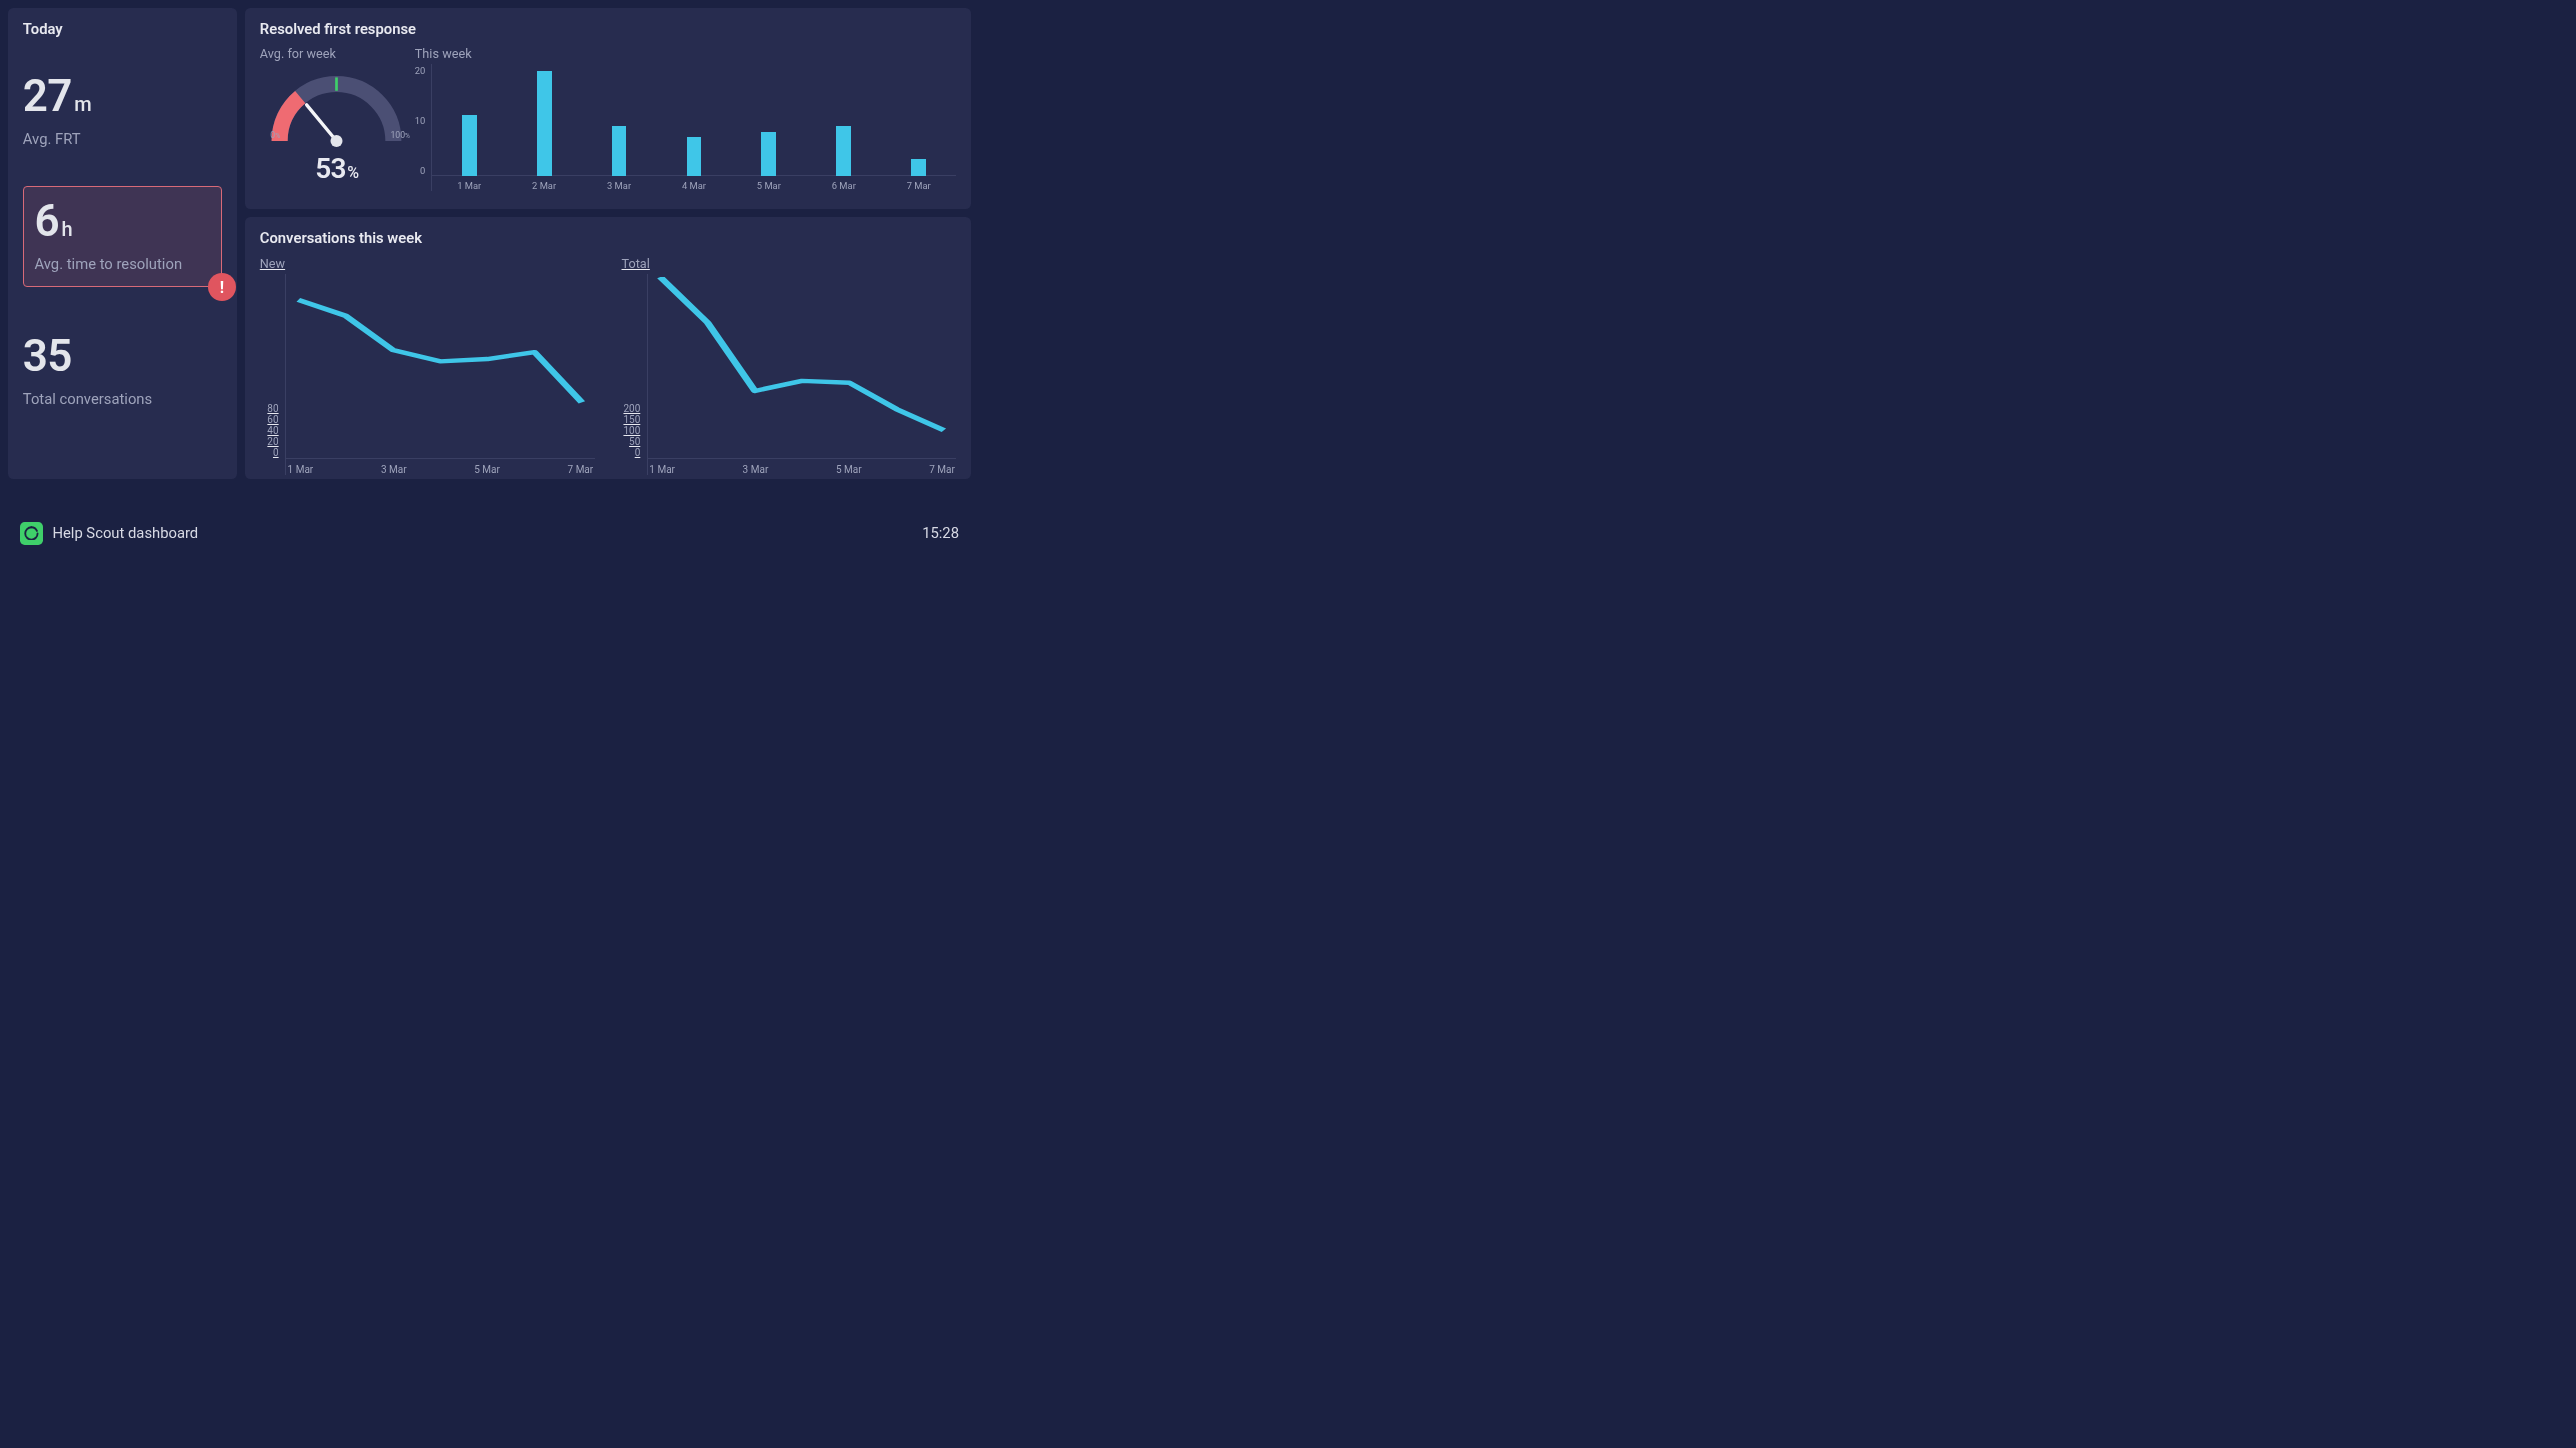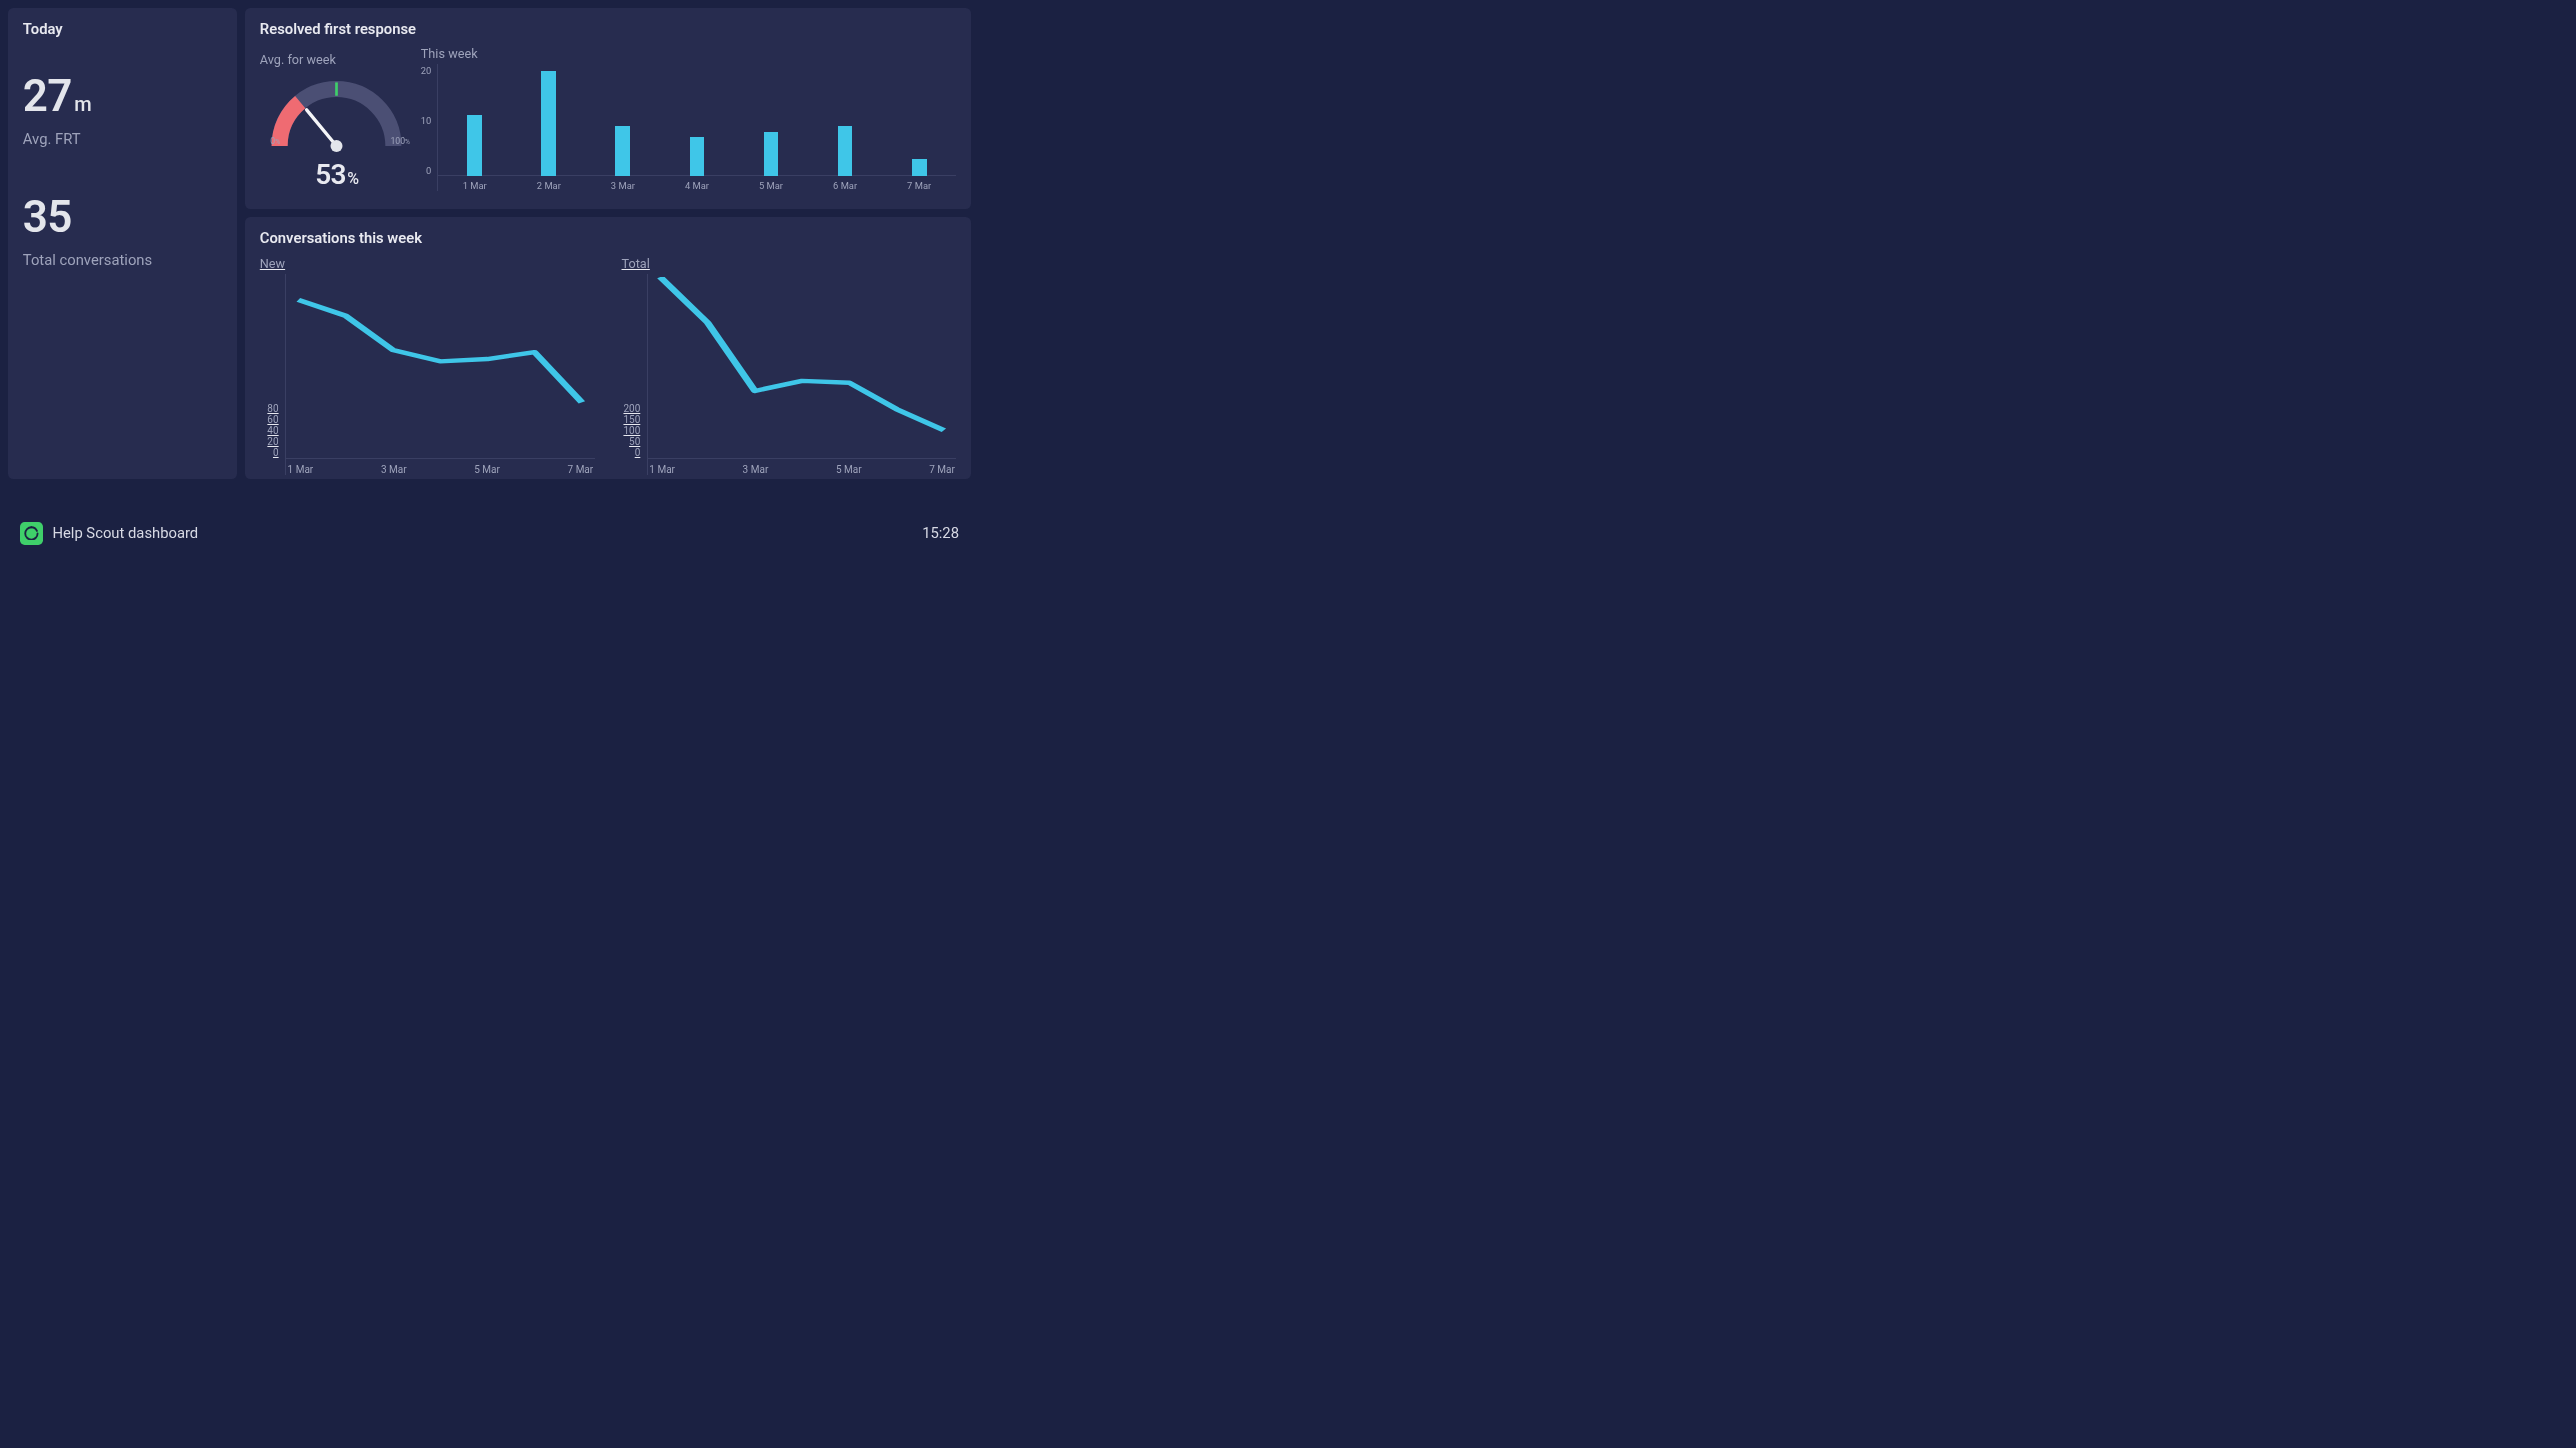--- a/index.html
+++ b/index.html
@@ -50,21 +50,21 @@
     background: #e0555f;
     color: #fff;
     display: flex; align-items: center; justify-content: center;
     font-size: 16px; font-weight: 700;
   }
   .stat-block.third { margin-top: 47px; }
   
   .section-title { font-size: 14.8px; font-weight: 600; color: #e8e9f0; }
   .sub-title { font-size: 12.7px; color: #9ea3bb; margin-top: 8px; margin-bottom: 2.7px;}
   
-  .resolved-top { display: flex; gap: 7px; align-items: flex-end; }
+  .resolved-top { display: flex; gap: 1px; }
   .gauge-col { width: 154px; flex-shrink: 0; }
   .gauge-wrap { position: relative; width: 141px; margin: 0 auto; }
   .gauge-wrap svg { display: block; }
   .gauge-min, .gauge-max { position: absolute; bottom: 10.7px; font-size: 8.7px; color: #9ea3bb; }
   .gauge-min { left: 4px; }
   .gauge-max { right: -2.7px; }
   .gauge-min .pct, .gauge-max .pct { font-size: 6.7px; }
   .gauge-big { text-align: center; font-size: 28px; font-weight: 600; margin-top: 1.3px; letter-spacing: -0.7px;}
   .gauge-big .pct { font-size: 16px; font-weight: 500; margin-left: 1.3px; }
   
@@ -113,20 +113,27 @@
   <div class="panel today-panel">
     <div class="today-title">Today</div>
 
     <div class="stat-block">
       <div>
         <span class="stat-value">27</span><span class="stat-unit">m</span>
       </div>
       <div class="stat-label">Avg. FRT</div>
     </div>
 
+    <div class="alert-box">
+      <div>
+        <span class="stat-value">6</span><span class="stat-unit">h</span>
+      </div>
+      <div class="stat-label">Avg. time to resolution</div>
+      <div class="alert-badge">!</div>
+    </div>
 
     <div class="stat-block third">
       <div>
         <span class="stat-value">35</span>
       </div>
       <div class="stat-label">Total conversations</div>
     </div>
   </div>
 
   <div class="panel">

